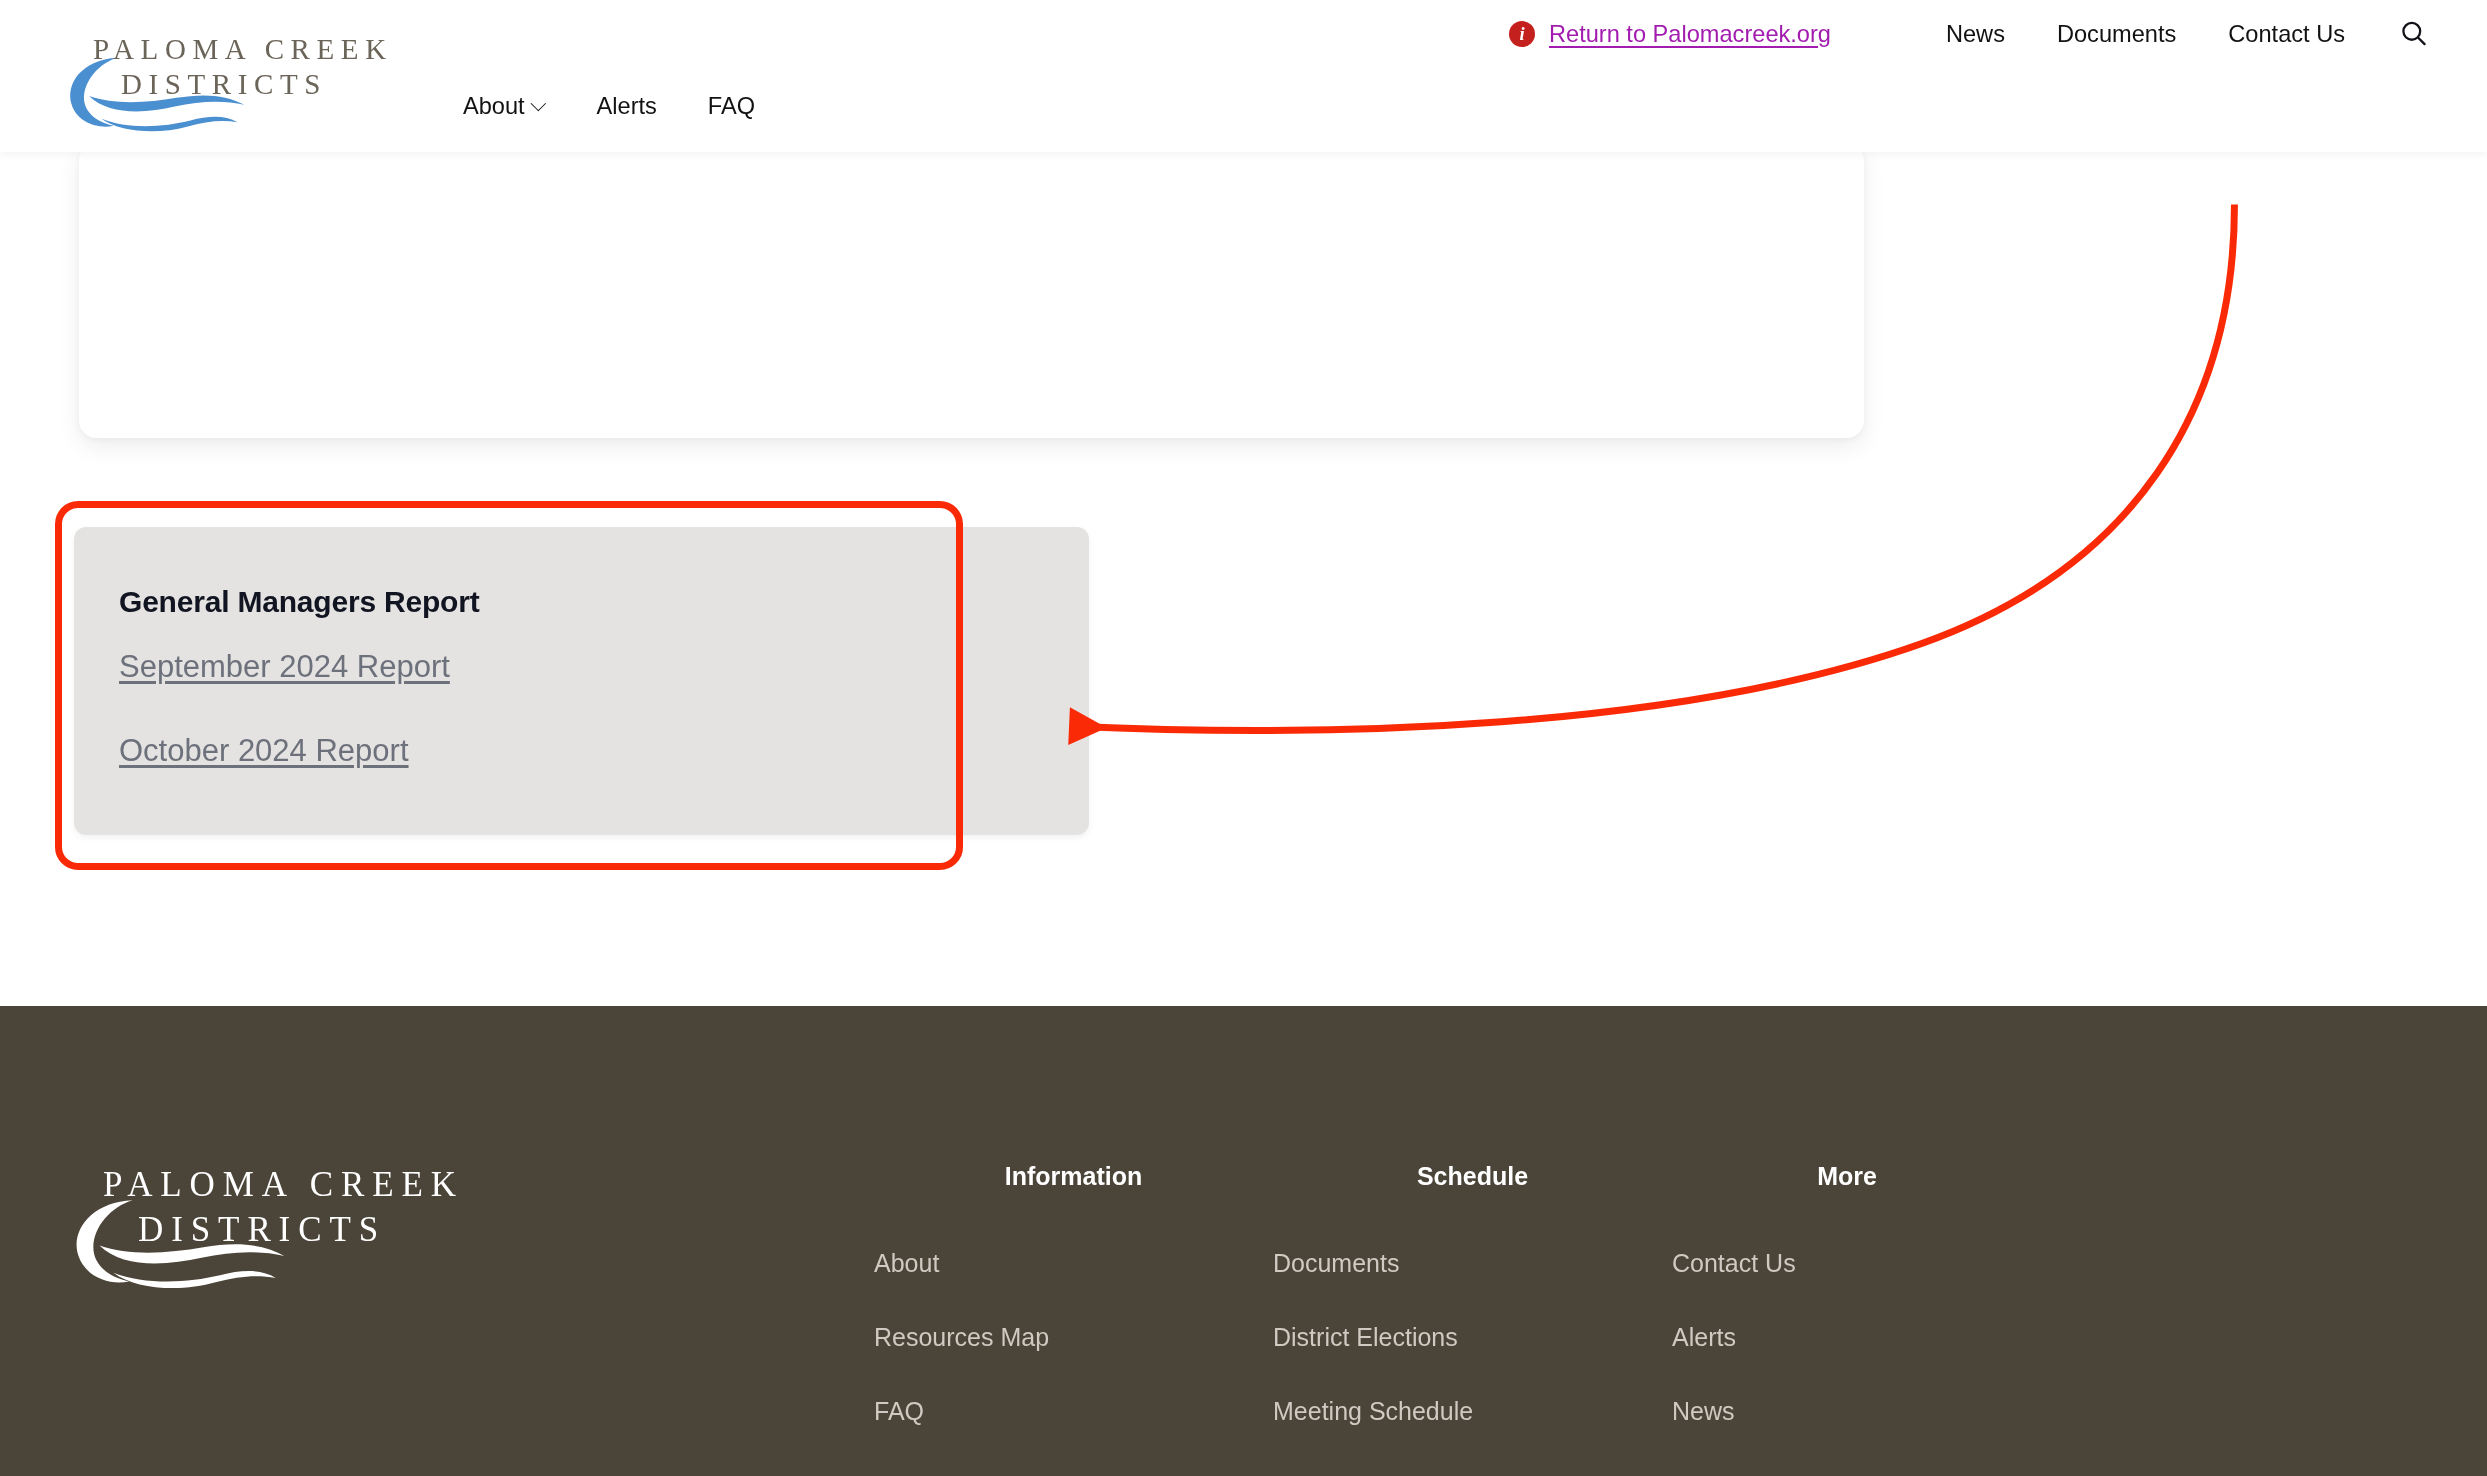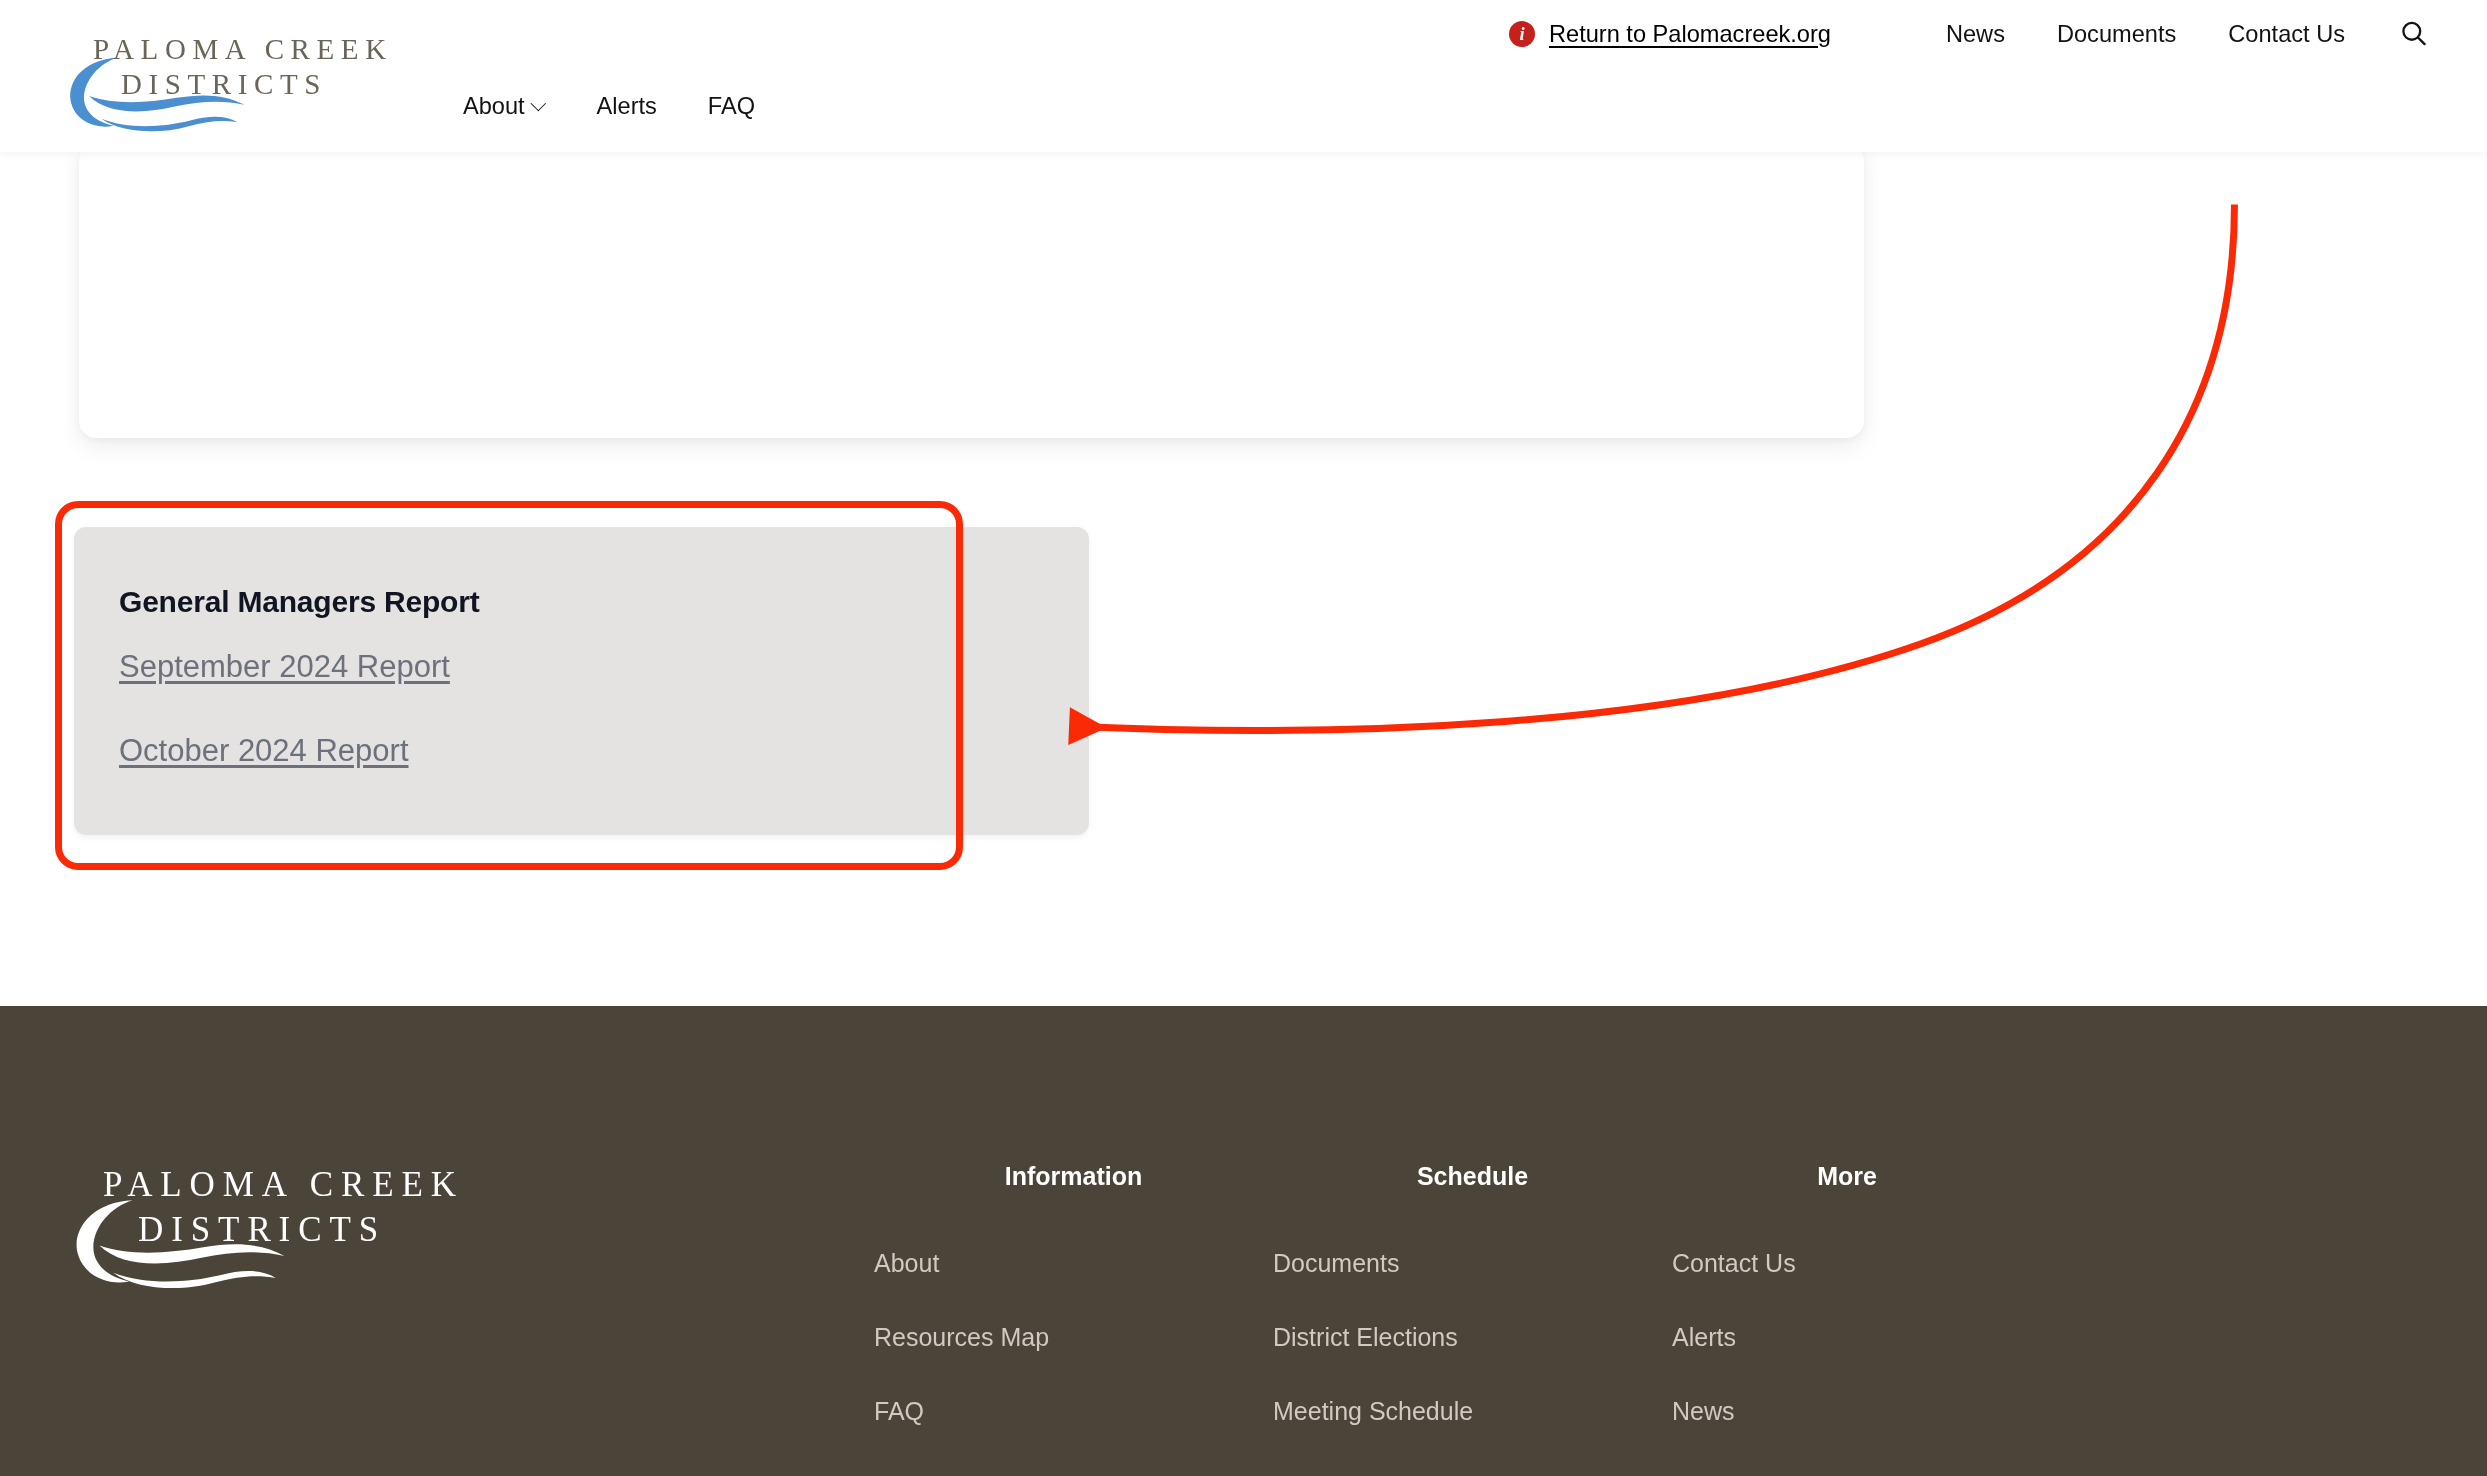--- a/index.html
+++ b/index.html
@@ -63,21 +63,21 @@
   .return-wrap { display:flex; align-items:center; gap: 14px; margin-right: 63px; }
   .info-icon {
     width: 26px; height: 26px; border-radius: 50%;
     background: #c4211e; color: #ffffff;
     font-family: "Liberation Serif", serif;
     font-size: 18.4px; font-weight: bold; font-style: italic;
     display:flex; align-items:center; justify-content:center;
     line-height: 1; cursor: pointer; flex: none;
   }
   .return-link {
-    font-size: 23.6px; color: #000000;
+    font-size: 23.6px; color: #a21caf;
     text-decoration: underline; text-underline-offset: 4.4px;
     cursor: pointer; white-space: nowrap;
   }
   .util-nav .nav-item {
     font-size: 23.6px; color: #121212; cursor: pointer;
     margin-left: 52px; white-space: nowrap;
   }
   .search-btn {
     margin-left: 54px; cursor: pointer; display:flex; align-items:center;
   }

